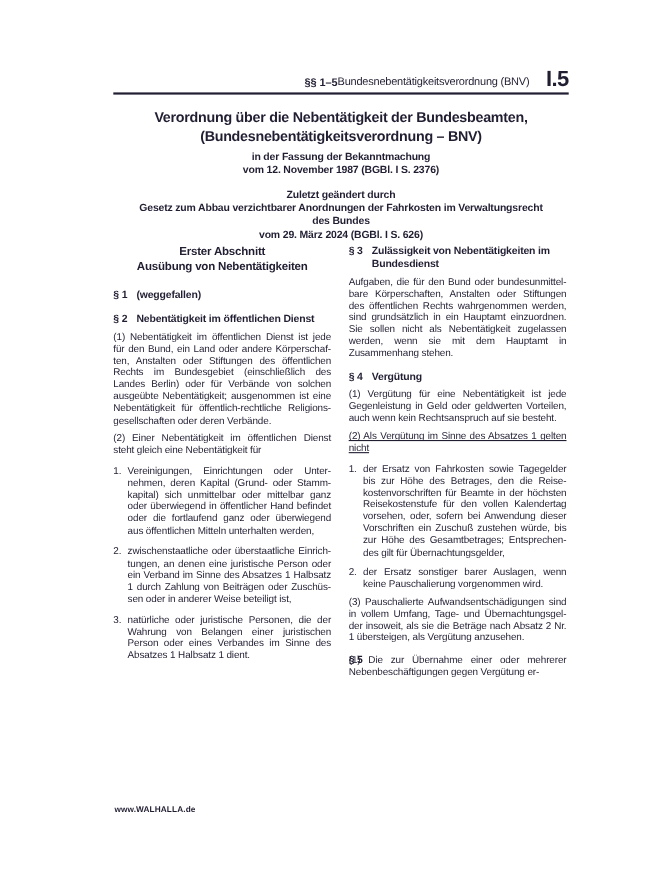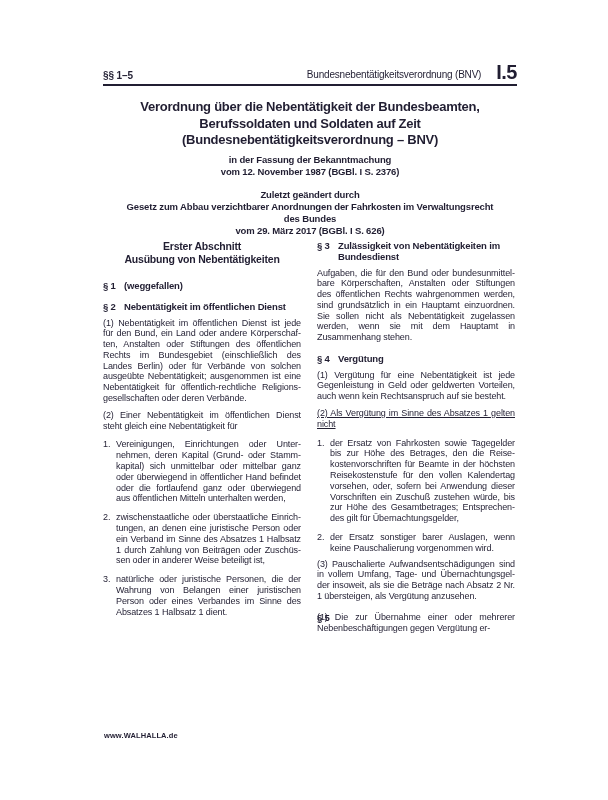--- a/index.html
+++ b/index.html
@@ -12,21 +12,21 @@
     position: relative;
   }
   .page {
     position: absolute;
     left: 103px; top: 64px;
     width: 414px;
   }
   
   .page-header {
     display: flex;
-    justify-content: space-between;
+    justify-content: flex-end;
     align-items: flex-end;
     border-bottom: 2px solid #211e32;
     padding-bottom: 3px;
   }
   .hdr-range { font-size: 10px; font-weight: bold; letter-spacing: -0.1px; }
   .hdr-right { display: flex; align-items: flex-end; }
   .hdr-title { font-size: 10px; font-weight: normal; letter-spacing: -0.2px; padding-bottom: 1px; }
   .hdr-badge { font-size: 20px; font-weight: bold; line-height: 0.85; margin-left: 15px; letter-spacing: -0.5px; }
   
   .title-block { text-align: center; margin-top: 13px; }
@@ -77,34 +77,33 @@
   <div class="page-header">
     <span class="hdr-range">§§ 1–5</span>
     <span class="hdr-right">
       <span class="hdr-title">Bundesnebentätigkeitsverordnung (BNV)</span>
       <span class="hdr-badge">I.5</span>
     </span>
   </div>
 
   <div class="title-block">
     <div class="title-line">Verordnung über die Nebentätigkeit der Bundesbeamten,</div>
-    <div class="title-line">Berufssoldaten und Soldaten auf Zeit</div>
     <div class="title-line">(Bundesnebentätigkeitsverordnung – BNV)</div>
   </div>
 
   <div class="subtitle-block">
     <div class="subtitle-line">in der Fassung der Bekanntmachung</div>
     <div class="subtitle-line">vom 12. November 1987 (BGBl. I S. 2376)</div>
   </div>
 
   <div class="amendment-block">
     <div class="amendment-line">Zuletzt geändert durch</div>
     <div class="amendment-line">Gesetz zum Abbau verzichtbarer Anordnungen der Fahrkosten im Verwaltungsrecht</div>
     <div class="amendment-line">des Bundes</div>
-    <div class="amendment-line">vom 29. März 2017 (BGBl. I S. 626)</div>
+    <div class="amendment-line">vom 29. März 2024 (BGBl. I S. 626)</div>
   </div>
 
   <div class="columns">
 
     <div class="col">
       <div class="law-sec-heading">
         <div>Erster Abschnitt</div>
         <div>Ausübung von Nebentätigkeiten</div>
       </div>
 

